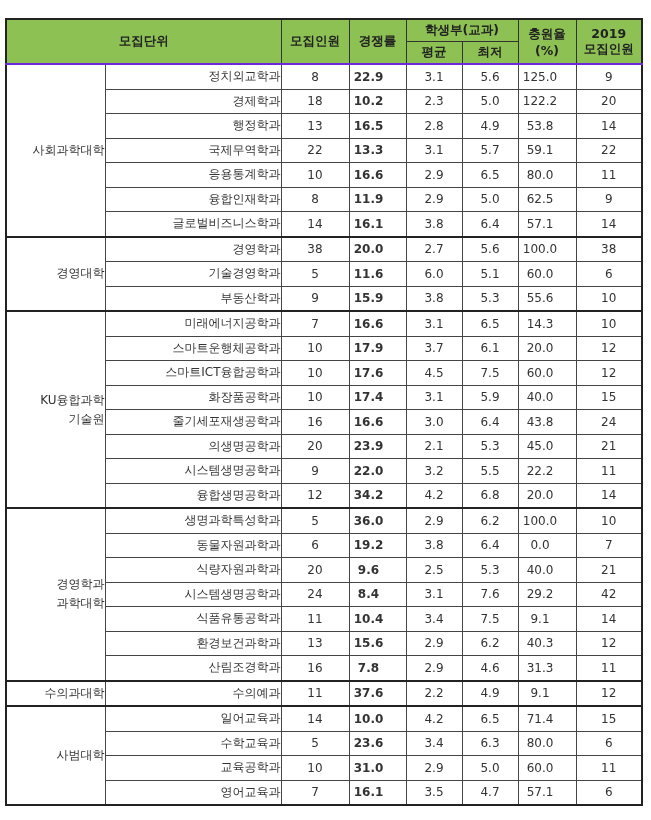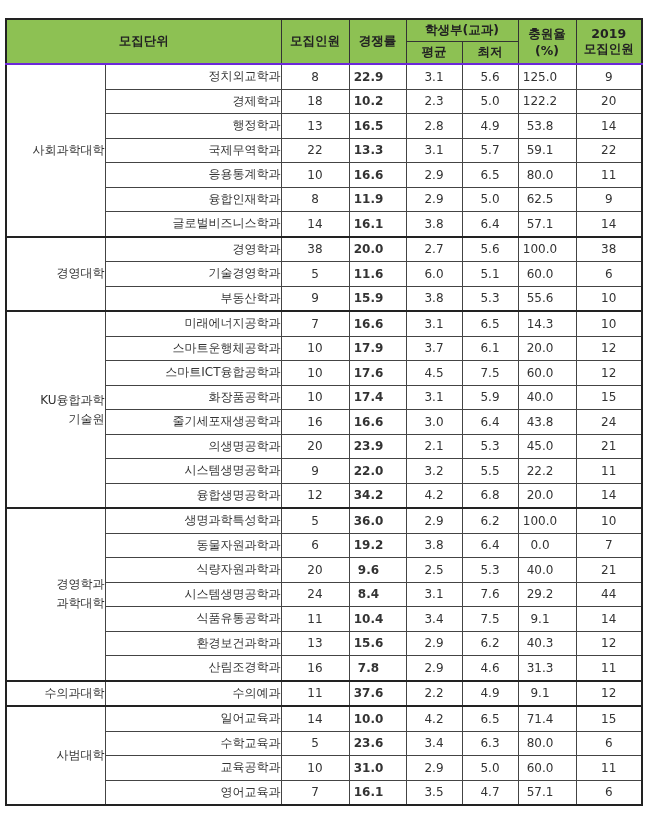--- a/index.html
+++ b/index.html
@@ -266,21 +266,21 @@
         <td class="pct">40.0</td>
         <td class="num">21</td>
       </tr>
       <tr>
         <td class="dept">시스템생명공학과</td>
         <td class="num">24</td>
         <td class="rate">8.4</td>
         <td class="num">3.1</td>
         <td class="num">7.6</td>
         <td class="pct">29.2</td>
-        <td class="num">44</td>
+        <td class="num">42</td>
       </tr>
       <tr>
         <td class="dept">식품유통공학과</td>
         <td class="num">11</td>
         <td class="rate">10.4</td>
         <td class="num">3.4</td>
         <td class="num">7.5</td>
         <td class="pct">9.1</td>
         <td class="num">14</td>
       </tr>

